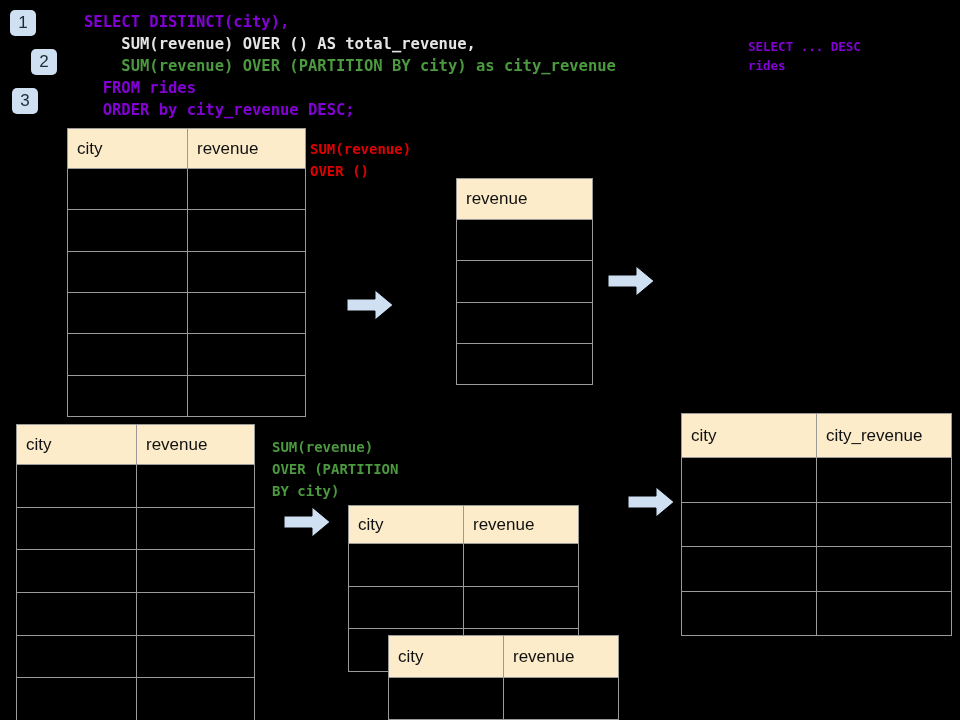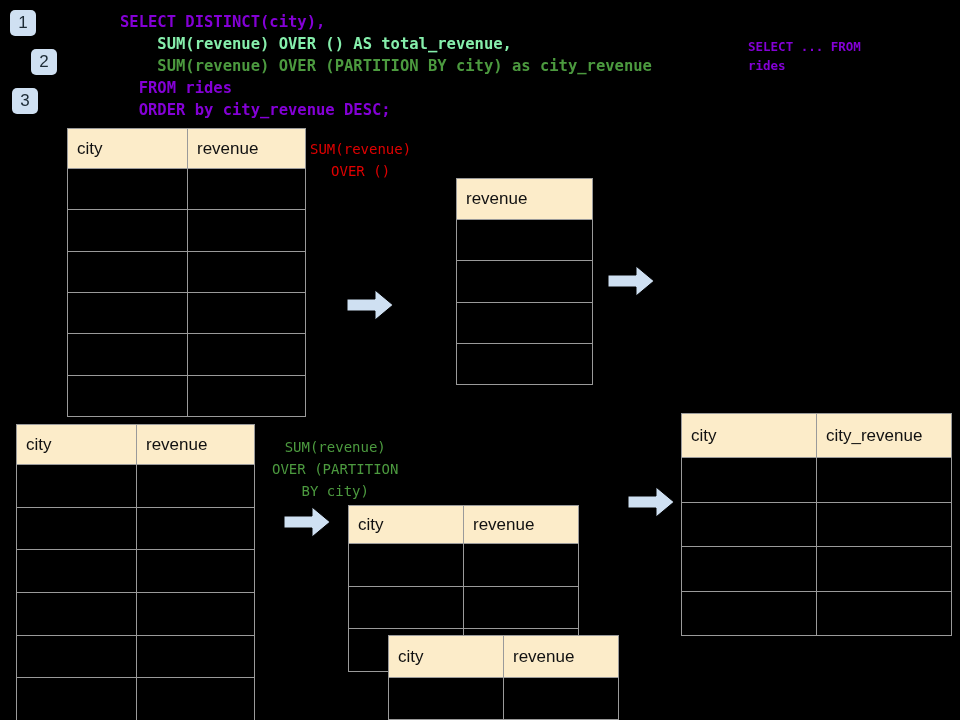--- a/index.html
+++ b/index.html
@@ -33,34 +33,33 @@
   
   .sql-block {
     position: absolute;
     font-family: "DejaVu Sans Mono", "Liberation Mono", monospace;
     font-size: 15.5px;
     font-weight: bold;
     line-height: 22px;
     white-space: pre;
     letter-spacing: 0px;
   }
-  .sql-line { white-space: pre; margin-left: 36px; }
+  .sql-line { white-space: pre; }
   .c-purple { color: #8400d6; }
-  .c-red    { color: #86efac; }
+  .c-red    { color: #e5e5e5; }
   .c-green  { color: #4c9a3f; }
 
   
   .annot {
     position: absolute;
     font-family: "DejaVu Sans Mono", "Liberation Mono", monospace;
     font-size: 14px;
-    font-weight: normal;
+    font-weight: bold;
     line-height: 22px;
     white-space: pre;
-    text-align: center;
   }
   .annot-small {
     position: absolute;
     font-family: "DejaVu Sans Mono", "Liberation Mono", monospace;
     font-size: 12.5px;
     font-weight: bold;
     line-height: 19px;
     white-space: pre;
     color: #8400d6;
   }
@@ -103,21 +102,21 @@
 
   <div class="sql-block" id="sql-block" style="left:84px; top:11px;"><div class="sql-line c-purple">SELECT DISTINCT(city),</div><div class="sql-line c-red">    SUM(revenue) OVER () AS total_revenue,</div><div class="sql-line c-green">    SUM(revenue) OVER (PARTITION BY city) as city_revenue</div><div class="sql-line c-purple">  FROM rides</div><div class="sql-line c-purple">  ORDER by city_revenue DESC;</div></div>
 
   <div id="badges-layer">
       <div class="step-badge" style="left: 10px; top: 10px; background: rgb(207, 224, 242); color: rgb(29, 43, 54);">1</div>
       <div class="step-badge" style="left: 31px; top: 49px; background: rgb(207, 224, 242); color: rgb(29, 43, 54);">2</div>
       <div class="step-badge" style="left: 12px; top: 88px; background: rgb(207, 224, 242); color: rgb(29, 43, 54);">3</div>
     </div>
 
   <div id="annots-layer">
-      <div class="annot-small" style="left: 748px; top: 37px; color: rgb(132, 0, 214);">SELECT ... FROM
+      <div class="annot-small" style="left: 748px; top: 37px; color: rgb(132, 0, 214);">SELECT ... DESC
 rides</div>
       <div class="annot" style="left: 310px; top: 138px; color: rgb(225, 0, 0);">SUM(revenue)
 OVER ()</div>
       <div class="annot" style="left: 272px; top: 436px; color: rgb(76, 154, 63);">SUM(revenue)
 OVER (PARTITION
 BY city)</div>
     </div>
 
   <div id="tables-layer">
       <table class="tbl" style="left: 67px; top: 128px; width: 238px; height: 288px;">

